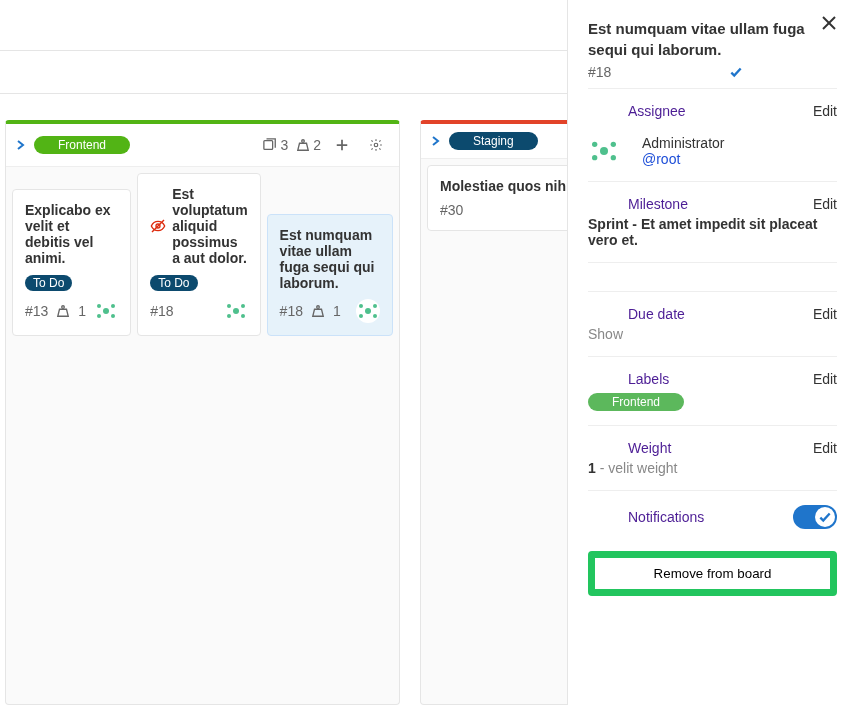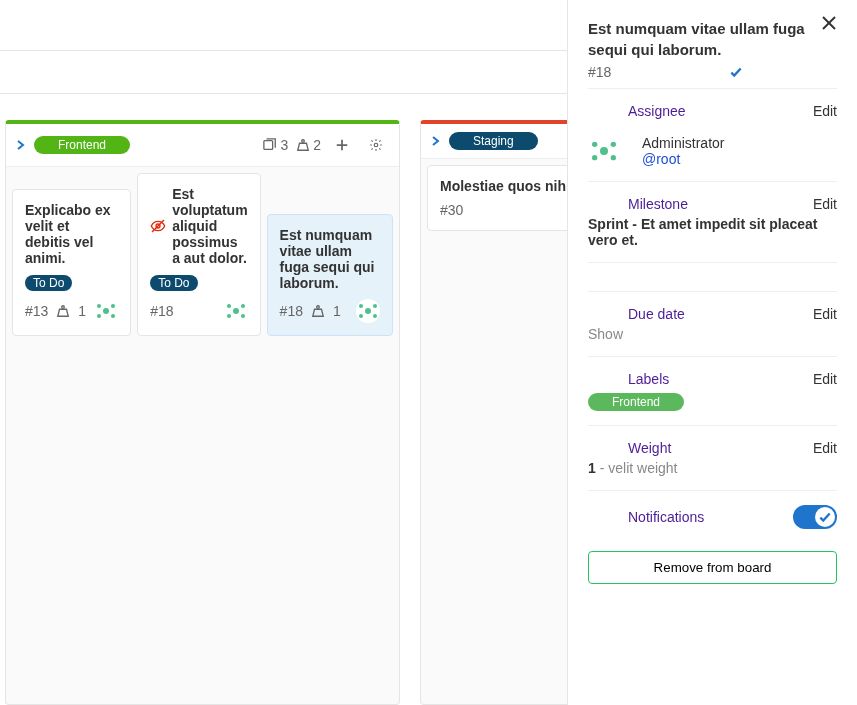--- a/index.html
+++ b/index.html
@@ -52,21 +52,21 @@
   .edit-link { color: #333; cursor: pointer; }
   .assignee-row { display: flex; align-items: center; gap: 22px; margin-top: 16px; }
   .assignee-avatar { width: 32px; height: 32px; border-radius: 50%; }
   .assignee-name { font-weight: 400; }
   .assignee-user { color: #1d4ed8; }
   .milestone-name { font-weight: 700; }
   .muted { color: #888; }
   .q-icon { width: 18px; height: 18px; border: 2px solid #333; color:#333; border-radius: 50%; display: flex; align-items: center; justify-content: center; font-size: 12px; font-weight: 700; }
   .weight-val { font-weight: 700; }
   .remove-weight { color: #888; }
-  .remove-btn { width: 100%; border: 1px solid #22c55e; border-radius: 4px; padding: 8px; background: #fff; cursor: pointer; }
+  .remove-btn { width: 100%; border: 7px solid #22c55e; border-radius: 4px; padding: 8px; background: #fff; cursor: pointer; }
   .toggle-right { margin-left: auto; }
   svg { display: block; }
 </style>
 </head>
 <body>
 
 <div class="viewport">
 
   <div class="topbar">
     <div class="show-labels">

